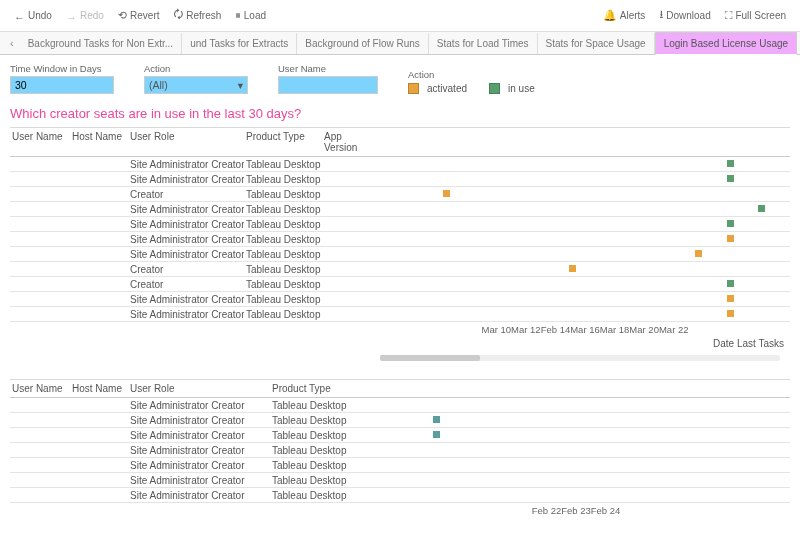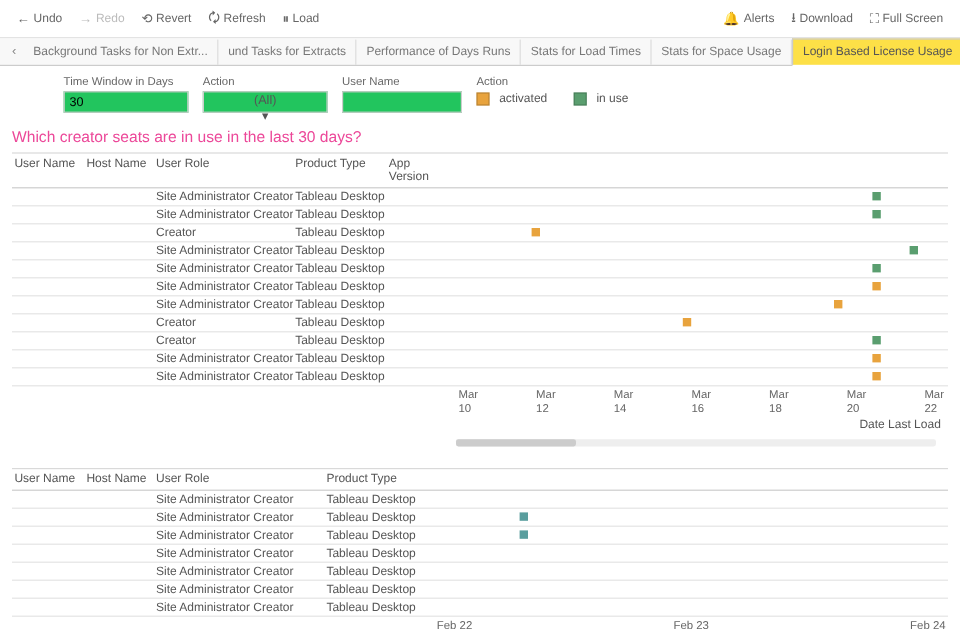--- a/index.html
+++ b/index.html
@@ -4,46 +4,46 @@
 <style>
   * { box-sizing: border-box; margin: 0; padding: 0; }
   body { font-family: "Segoe UI", Arial, sans-serif; font-size: 11px; color: #555; background: #fff; width: 800px; }
   .toolbar { display: flex; justify-content: space-between; align-items: center; border-bottom: 1px solid #ddd; padding: 4px 8px; }
   .toolbar-group { display: flex; align-items: center; gap: 2px; }
   .tbtn { display: inline-flex; align-items: center; gap: 3px; padding: 2px 6px; color: #666; cursor: pointer; font-size: 10px; }
   .tbtn .ico { font-size: 11px; }
   .disabled { color: #bbb; }
   .tabs { display: flex; align-items: center; border-bottom: 1px solid #ccc; background: #f8f8f8; padding: 0 4px; }
   .tab { padding: 5px 8px; font-size: 10px; color: #777; border-right: 1px solid #ddd; cursor: pointer; white-space: nowrap; }
-  .tab.active { background: #fde047; color: #555; border-top: 1px solid #ccc; border-left: 1px solid #ccc; border-right: 1px solid #ccc; border-bottom: 1px solid #fff; margin-bottom: -1px; }
+  .tab.active { background: #f0abfc; color: #555; border-top: 1px solid #ccc; border-left: 1px solid #ccc; border-right: 1px solid #ccc; border-bottom: 1px solid #fff; margin-bottom: -1px; }
   .tab-arrow { padding: 5px 6px; color: #888; cursor: pointer; }
-  .filters { display: flex; align-items: flex-start; gap: 12px; padding: 8px 10px 6px; margin-left: 43px; }
+  .filters { display: flex; align-items: flex-end; gap: 30px; padding: 8px 10px 6px; }
   .filter { display: flex; flex-direction: column; gap: 2px; }
   .flabel { font-size: 9.5px; color: #666; }
-  .finput, .fselect { border: 1px solid #ccc; height: 18px; font-size: 10.5px; padding: 1px 4px; background: #22c55e; }
-  .fselect { display:flex; justify-content:space-between; align-items:center; cursor:pointer;flex-direction:column; }
+  .finput, .fselect { border: 1px solid #ccc; height: 18px; font-size: 10.5px; padding: 1px 4px; background: #7dd3fc; }
+  .fselect { display:flex; justify-content:space-between; align-items:center; cursor:pointer; }
   .legend { display: flex; align-items: center; gap: 8px; font-size: 10px; }
   .swatch { width: 11px; height: 11px; display: inline-block; border: 1px solid rgba(0,0,0,0.2); }
   .section { padding: 6px 10px 12px; }
   .section-title { font-size: 13px; color: #ec4899; margin-bottom: 6px; }
   .datagrid { border-top: 1px solid #d9d9d9; }
   .hdr, .row { display: grid; }
   .grid1 .hdr, .grid1 .row { grid-template-columns: 60px 58px 116px 78px 58px auto; }
   .grid2 .hdr, .grid2 .row { grid-template-columns: 60px 58px 142px 92px auto; }
   .hdr { font-size: 10px; color: #555; border-bottom: 1px solid #ccc; }
   .hdr > div { padding: 3px 4px 3px 2px; }
   .row { border-bottom: 1px solid #e4e4e4; font-size: 10px; color: #555; }
   .row > div { padding: 1.5px 4px 1.5px 2px; white-space: nowrap; overflow: hidden; }
   .chartcell { position: relative; height: 14px; }
   .chartcell .marker { position: absolute; top: 3px; width: 7px; height: 7px; }
   .activated { background: #e8a33d; }
   .inuse { background: #5a9e6f; }
   .teal { background: #5a9e9e; }
   .axis1 { display: grid; grid-template-columns: 370px auto; margin-top: 2px; }
-  .axis1 .ticks { display:flex; justify-content:space-between; font-size:9.5px; color:#666; padding:0 2px;gap:47px; }
+  .axis1 .ticks { display:flex; justify-content:center; font-size:9.5px; color:#666; padding:0 2px; }
   .axislabel { text-align: right; font-size:10px; color:#555; padding: 3px 6px 0 0; }
   .scroll-ind { height:6px; background:#eee; margin:6px 10px 0 370px; position:relative; border-radius:2px; }
   .scroll-ind::after { content:""; position:absolute; left:0; top:0; height:100%; width:25%; background:#ccc; border-radius:2px; }
 </style>
 </head>
 <body>
 
 <div class="toolbar">
   <div class="toolbar-group">
     <span class="tbtn">
@@ -80,21 +80,21 @@
         <span class="ico">⛶</span>
         <span>Full Screen</span>
       </span>
   </div>
 </div>
 
 <div class="tabs">
   <span class="tab-arrow">‹</span>
   <span class="tab">Background Tasks for Non Extr...</span>
   <span class="tab">und Tasks for Extracts</span>
-  <span class="tab">Performance of Days Runs</span>
+  <span class="tab">Background of Flow Runs</span>
   <span class="tab">Stats for Load Times</span>
   <span class="tab">Stats for Space Usage</span>
   <span class="tab active">Login Based License Usage</span>
 
 </div>
 
 <div class="filters">
   <div class="filter">
     <span class="flabel">Time Window in Days</span>
     <input class="finput" style="width: 104px;" value="30">
@@ -243,28 +243,28 @@
             <span class="marker activated" style="left: 84.6154%;"></span>
           </div>
         </div>
       </div>
   </div>
   <div class="axis1">
     <div></div>
     <div class="ticks" id="ticks1">
         <span>Mar 10</span>
         <span>Mar 12</span>
-        <span>Mar 14</span>
+        <span>Feb 14</span>
         <span>Mar 16</span>
         <span>Mar 18</span>
         <span>Mar 20</span>
         <span>Mar 22</span>
       </div>
   </div>
-  <div class="axislabel">Date Last Load</div>
+  <div class="axislabel">Date Last Tasks</div>
   <div class="scroll-ind"></div>
 </div>
 
 <div class="section">
   <div class="datagrid grid2">
     <div class="hdr">
       <div>User Name</div>
       <div>Host Name</div>
       <div>User Role</div>
       <div>Product Type</div>

